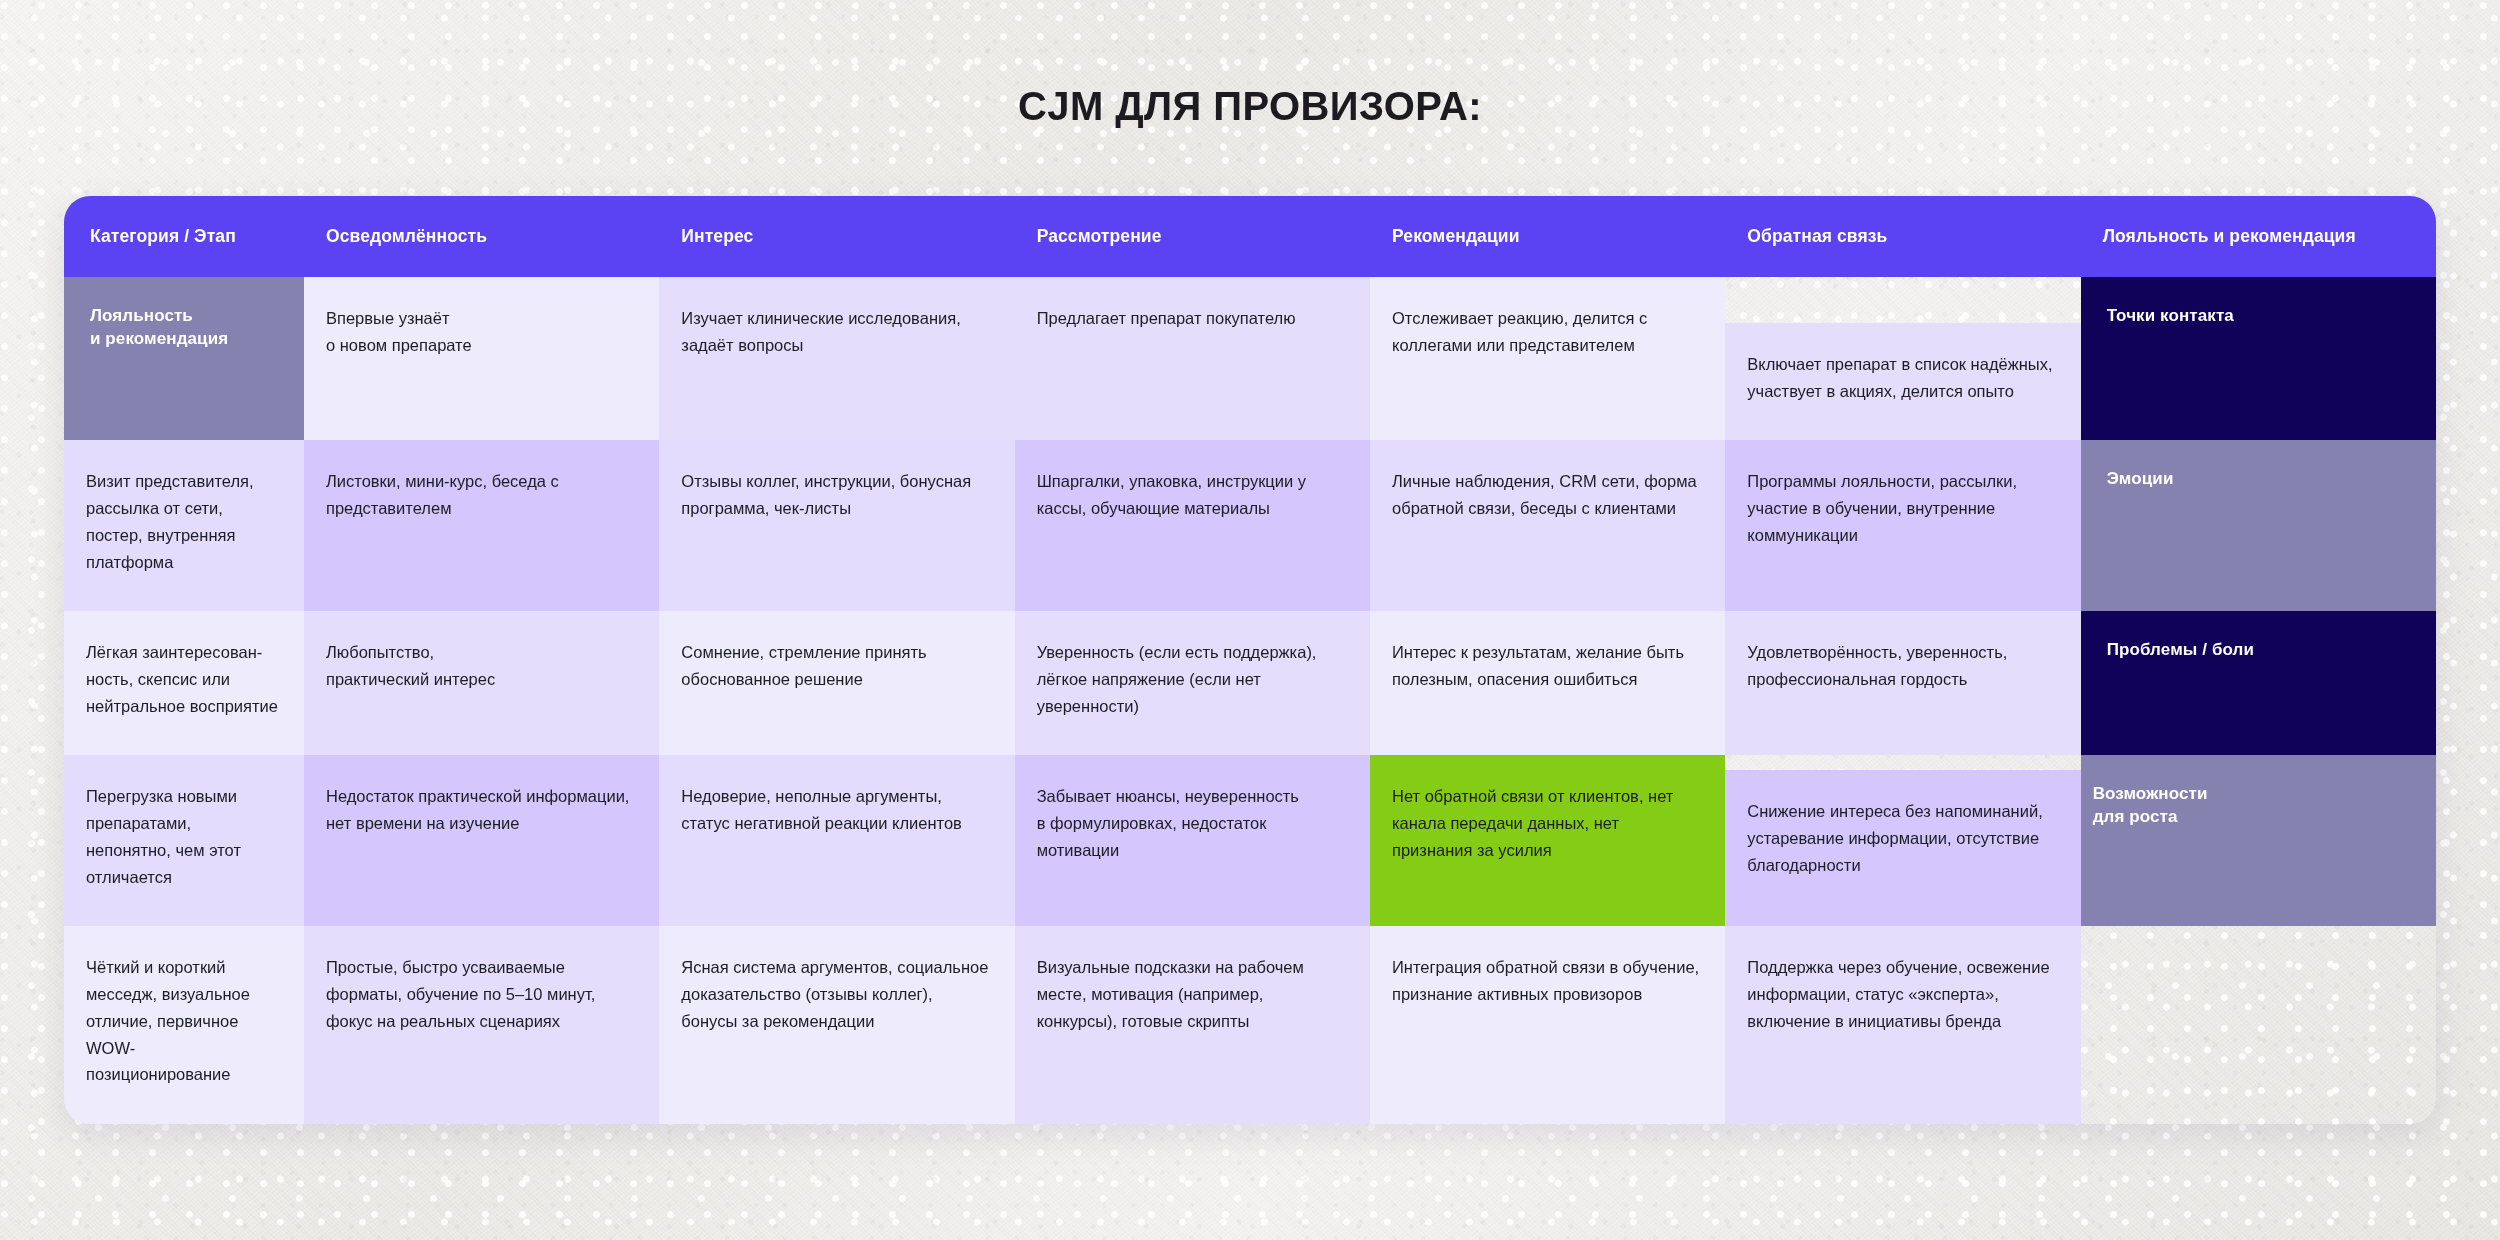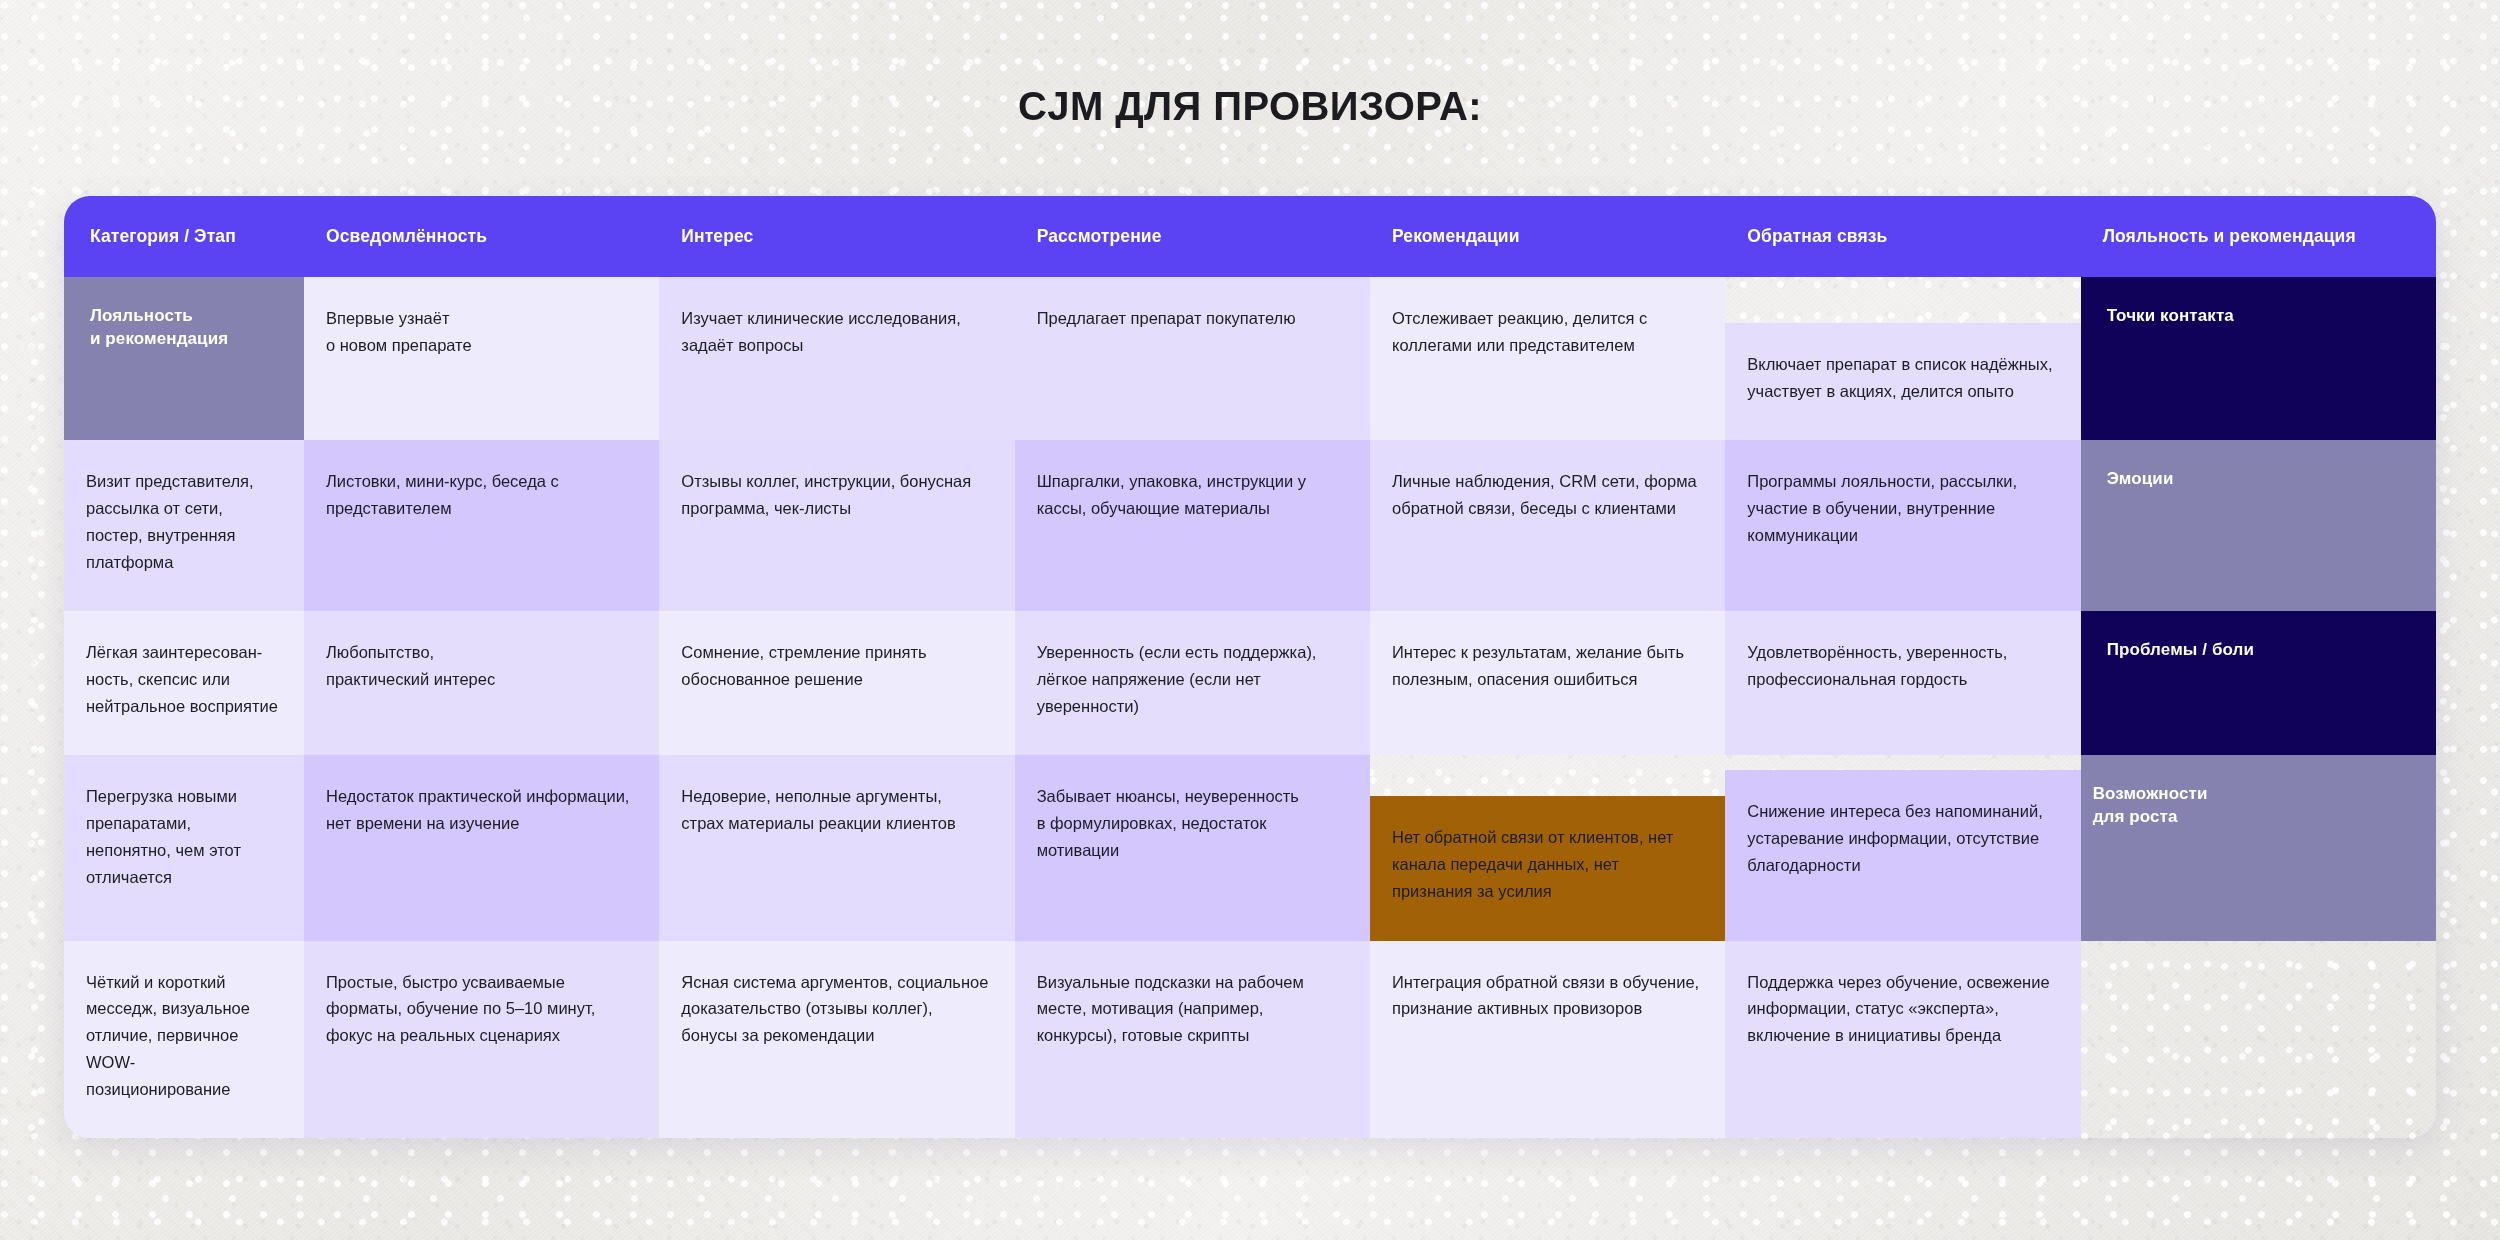--- a/index.html
+++ b/index.html
@@ -154,23 +154,23 @@
         <div class="rcell tone-a" style="background: rgb(134, 130, 176);">Эмоции</div>
         <div class="cell even band-light-marker" style="background: rgb(238, 235, 252);">Лёгкая заинтересован-ность, скепсис или нейтральное восприятие</div>
         <div class="cell odd band-light-marker" style="background: rgb(228, 221, 251);">Любопытство,<br>практический интерес</div>
         <div class="cell even band-light-marker" style="background: rgb(238, 235, 252);">Сомнение, стремление принять обоснованное решение</div>
         <div class="cell odd band-light-marker" style="background: rgb(228, 221, 251);">Уверенность (если есть поддержка), лёгкое напряжение (если нет уверенности)</div>
         <div class="cell even band-light-marker" style="background: rgb(238, 235, 252);">Интерес к результатам, желание быть полезным, опасения ошибиться</div>
         <div class="cell odd band-light-marker" style="background: rgb(228, 221, 251);">Удовлетворённость, уверенность, профессиональная гордость</div>
         <div class="rcell tone-b" style="background: rgb(16, 1, 89);">Проблемы / боли</div>
         <div class="cell even band-dark-marker" style="background: rgb(227, 220, 252);">Перегрузка новыми препаратами, непонятно, чем этот отличается</div>
         <div class="cell odd band-dark-marker" style="background: rgb(211, 199, 253);">Недостаток практической информации, нет времени на изучение</div>
-        <div class="cell even band-dark-marker" style="background: rgb(227, 220, 252);">Недоверие, неполные аргументы, страх материалы реакции клиентов</div>
+        <div class="cell even band-dark-marker" style="background: rgb(227, 220, 252);">Недоверие, неполные аргументы, статус негативной реакции клиентов</div>
         <div class="cell odd band-dark-marker" style="background: rgb(211, 199, 253);">Забывает нюансы, неуверенность<br>в формулировках, недостаток мотивации</div>
-        <div class="cell even band-dark-marker" style="background: #a16207; margin-top: 41px;">Нет обратной связи от клиентов, нет канала передачи данных, нет признания за усилия</div>
+        <div class="cell even band-dark-marker" style="background: #84cc16;">Нет обратной связи от клиентов, нет канала передачи данных, нет признания за усилия</div>
         <div class="cell odd band-dark-marker" style="background: rgb(211, 199, 253); margin-top: 15px;">Снижение интереса без напоминаний, устаревание информации, отсутствие благодарности</div>
         <div class="rcell tone-a" style="background: rgb(134, 130, 176); padding-left: 12px;">Возможности<br>для роста</div>
         <div class="cell even band-light-marker" style="background: rgb(238, 235, 252);">Чёткий и короткий месседж, визуальное отличие, первичное WOW-позиционирование</div>
         <div class="cell odd band-light-marker" style="background: rgb(228, 221, 251);">Простые, быстро усваиваемые форматы, обучение по 5–10 минут, фокус на реальных сценариях</div>
         <div class="cell even band-light-marker" style="background: rgb(238, 235, 252);">Ясная система аргументов, социальное доказательство (отзывы коллег), бонусы за рекомендации</div>
         <div class="cell odd band-light-marker" style="background: rgb(228, 221, 251);">Визуальные подсказки на рабочем месте, мотивация (например, конкурсы), готовые скрипты</div>
         <div class="cell even band-light-marker" style="background: rgb(238, 235, 252);">Интеграция обратной связи в обучение, признание активных провизоров</div>
         <div class="cell odd band-light-marker" style="background: rgb(228, 221, 251);">Поддержка через обучение, освежение информации, статус «эксперта», включение в инициативы бренда</div>
       </div>
   </div>

